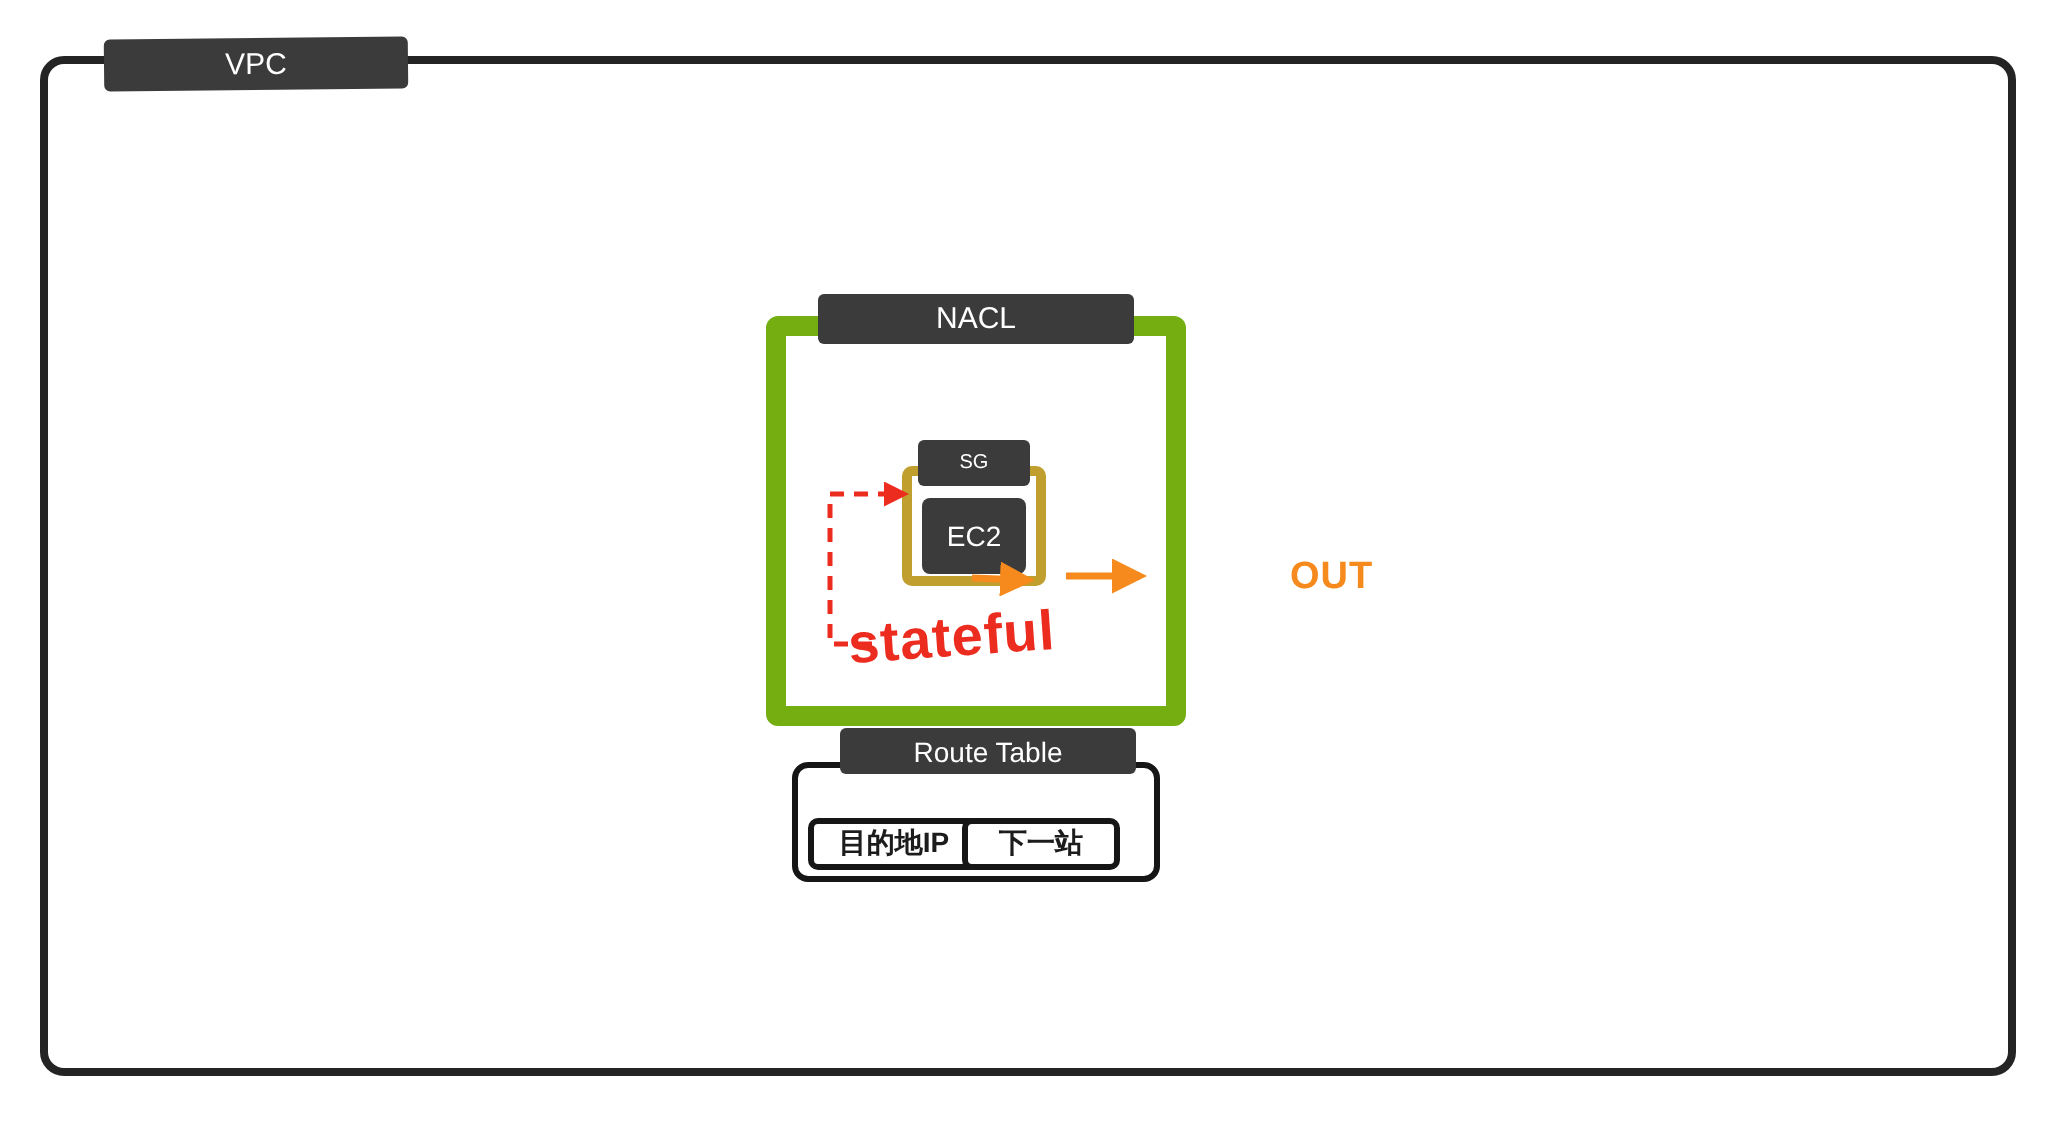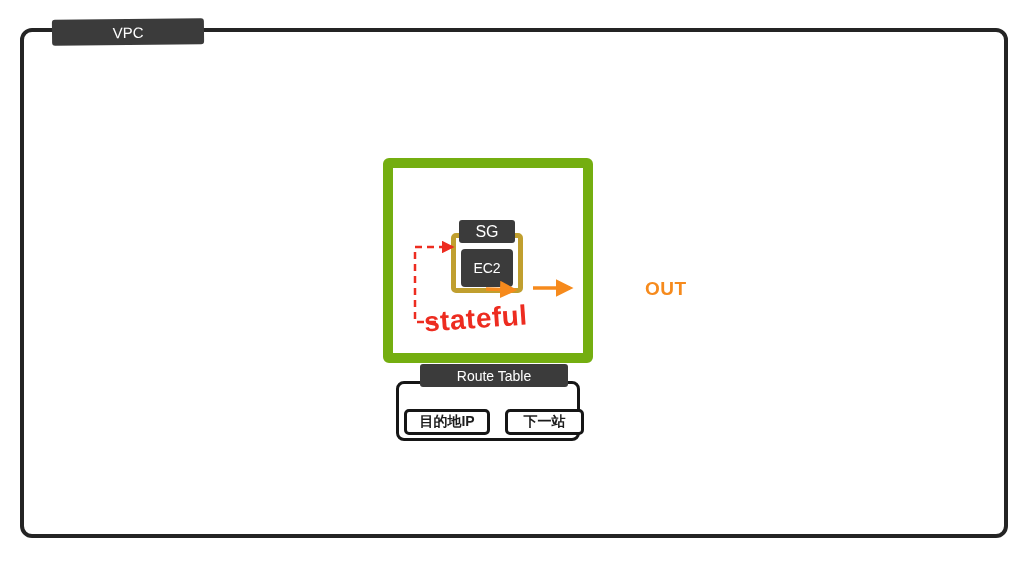--- a/index.html
+++ b/index.html
@@ -26,21 +26,21 @@
     position:absolute;left:383px;top:158px;width:210px;height:205px;
     border:10px solid var(--green,#74ae10);border-radius:6px;background:#fff;
   }
   .nacl-tab{left:409px;top:147px;width:158px;height:25px;}
   .subnet-tab{left:406px;top:177px;width:164px;height:24px;font-size:14px;}
 
   .sg-gold{
     position:absolute;left:451px;top:233px;width:72px;height:60px;
     border:5px solid var(--gold,#c09f2f);border-radius:5px;background:#fff;
   }
-  .sg-tab{left:459px;top:220px;width:56px;height:23px;font-size:16px;}
+  .sg-tab{left:459px;top:220px;width:56px;height:23px;font-size:10px;}
   .ec2-box{left:461px;top:249px;width:52px;height:38px;font-size:14px;border-radius:4px;}
 
   .arrow-layer{position:absolute;left:0;top:0;width:1024px;height:566px;pointer-events:none;}
 
   .stateful-text{
     position:absolute;left:424px;top:303px;
     color:var(--red,#ed2c20);font-size:28px;font-weight:700;
     transform:rotate(-4deg);letter-spacing:0.5px;
   }
   .out-text{
@@ -53,31 +53,32 @@
     border:3.5px solid #161616;border-radius:8px;background:#fff;
   }
   .route-title{left:420px;top:364px;width:148px;height:23px;font-size:14px;}
   .route-cell{
     position:absolute;top:409px;height:26px;
     border:3px solid #161616;border-radius:5px;background:#fff;
     display:flex;align-items:center;justify-content:center;
     font-size:14px;font-weight:700;color:#1c1c1c;text-align:center;
   }
   .cell-dest{left:404px;width:86px;}
-  .cell-next{left:505px;width:79px;}
+  .cell-next{left:481px;width:79px;}
 </style>
 </head>
 <body>
 
 <div class="canvas">
 
   <div class="vpc-border"></div>
   <div class="tab vpc-label">VPC</div>
 
   <div class="subnet-box"></div>
+  <div class="tab nacl-tab">NACL</div>
 
   <div class="sg-gold"></div>
   <div class="tab sg-tab">SG</div>
   <div class="tab ec2-box">EC2</div>
 
   <svg class="arrow-layer" viewBox="0 0 1024 566" xmlns="http://www.w3.org/2000/svg">
     <defs>
       <marker id="arrow-orange" viewBox="0 0 10 10" refX="8" refY="5" markerWidth="5" markerHeight="5" orient="auto">
         <path d="M0,0 L10,5 L0,10 z" fill="#f68a1c"></path>
       </marker>

